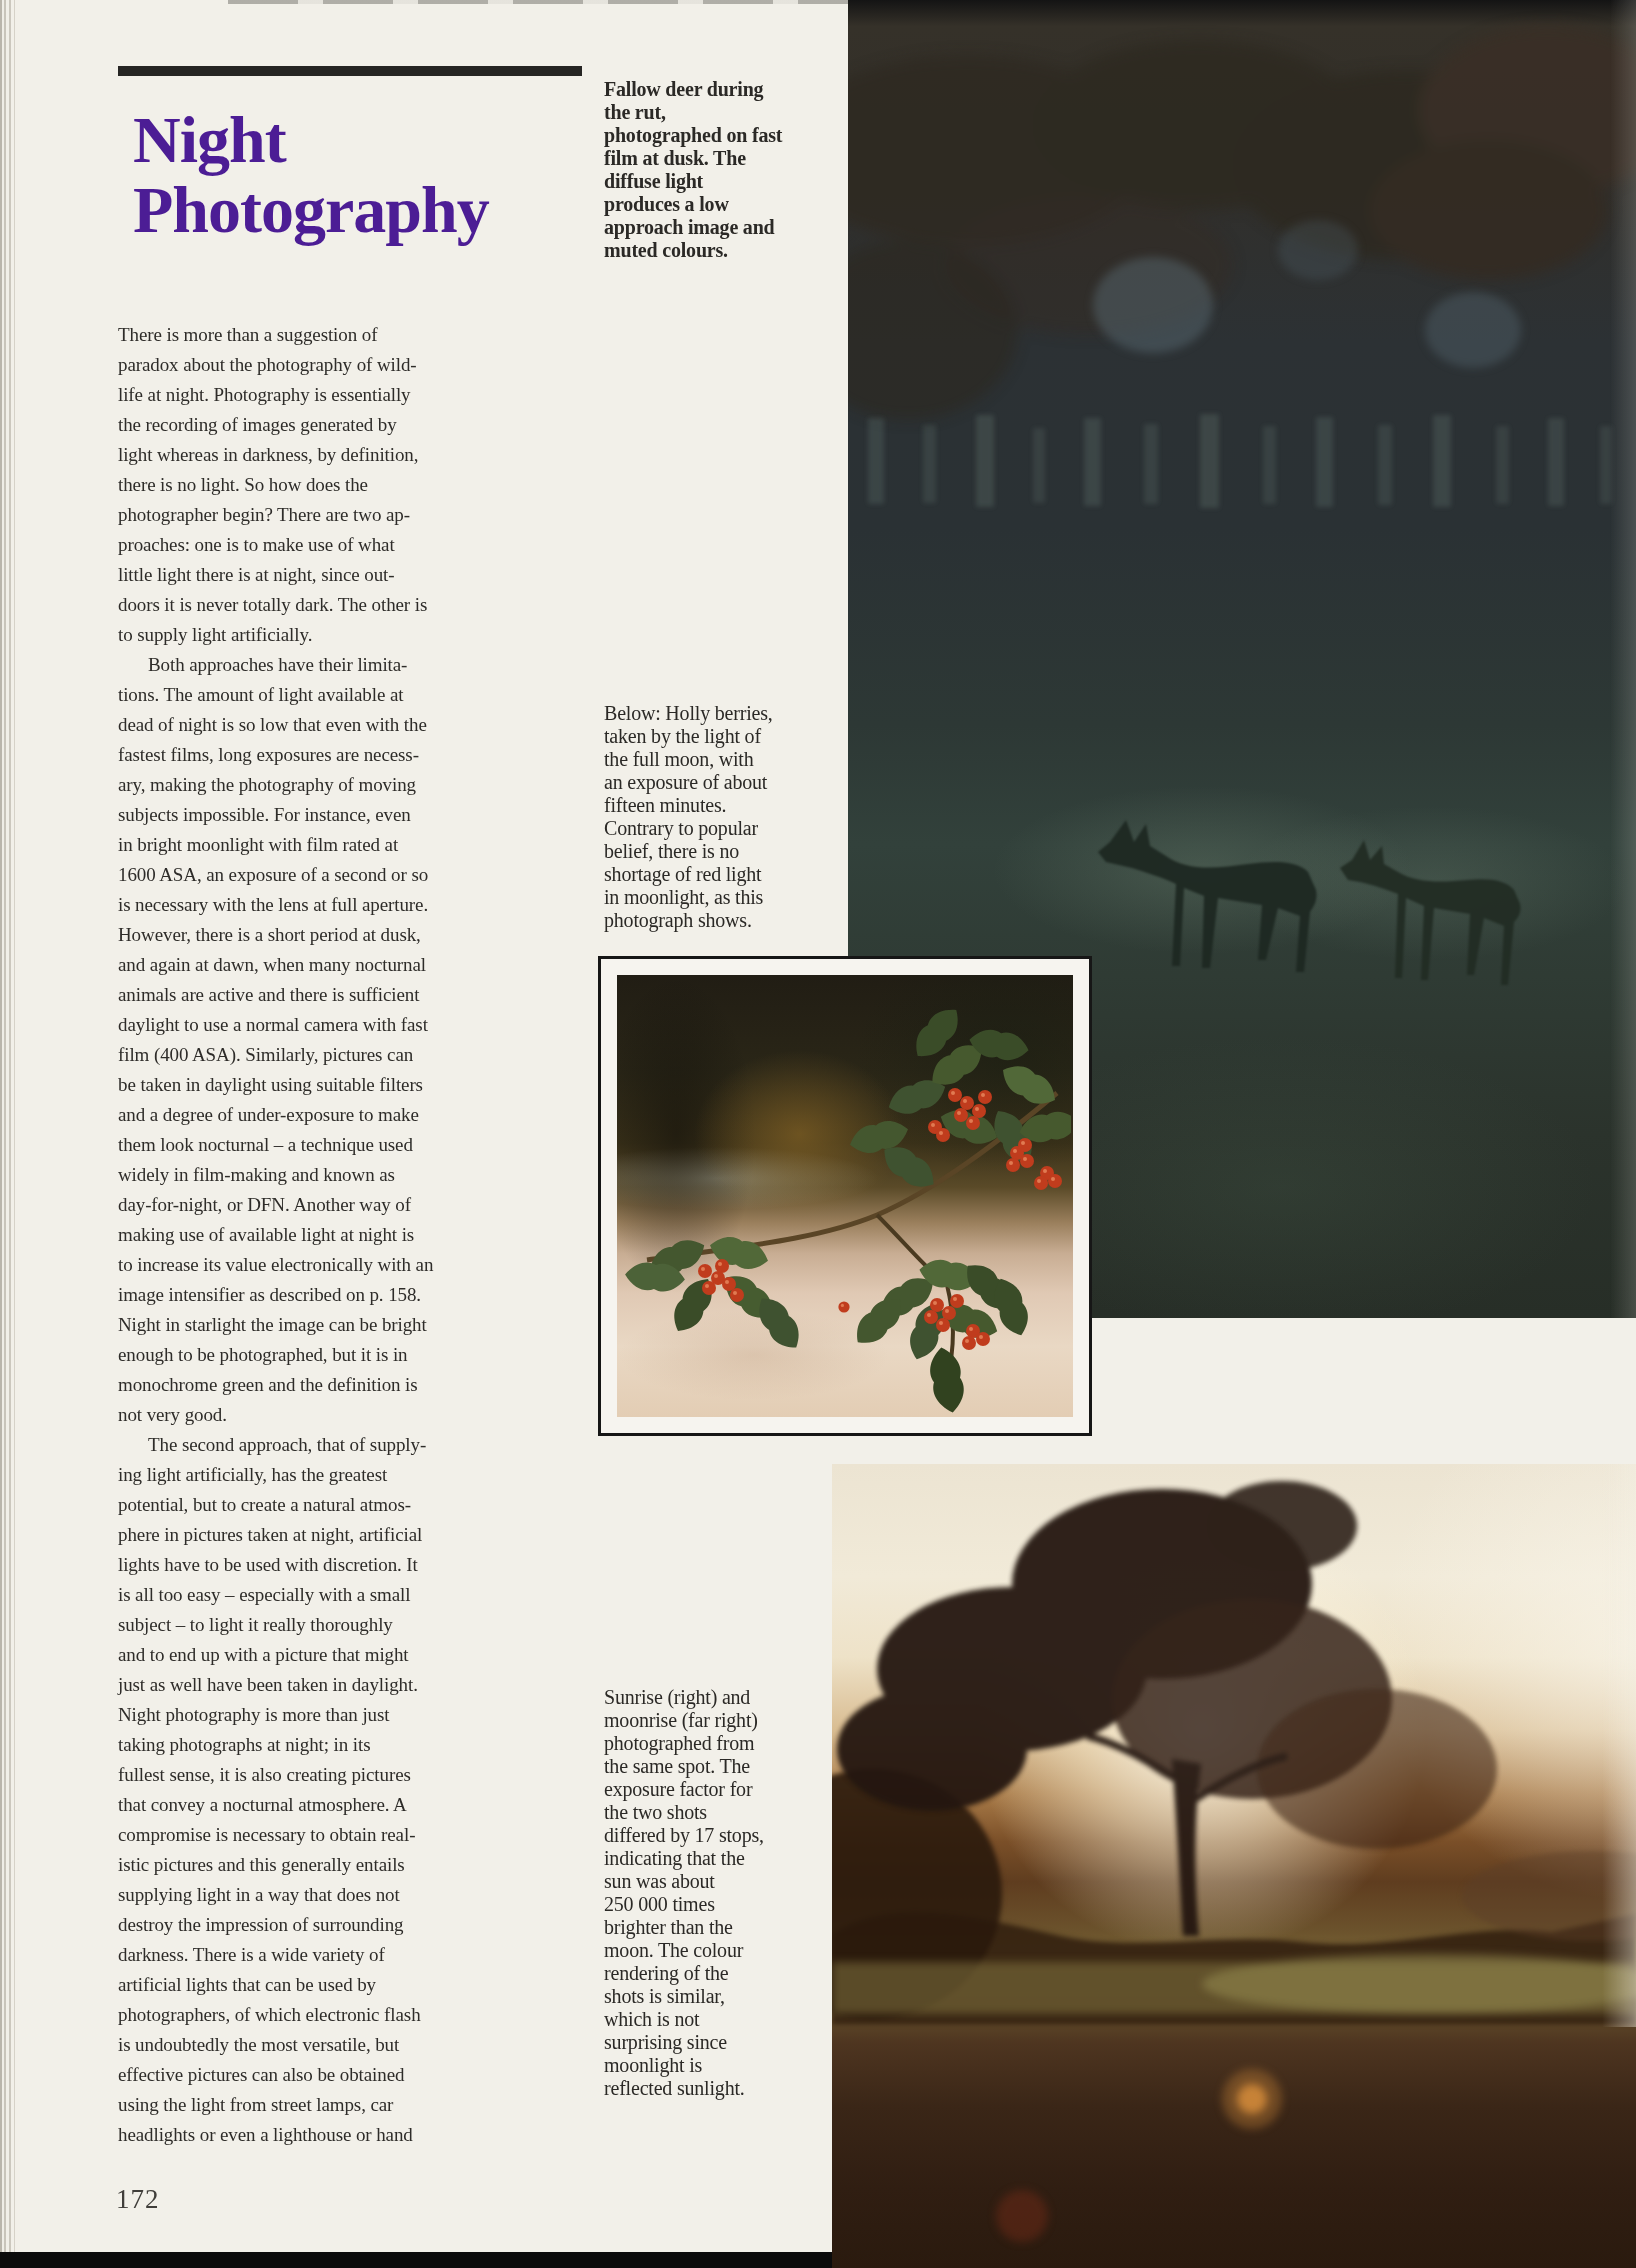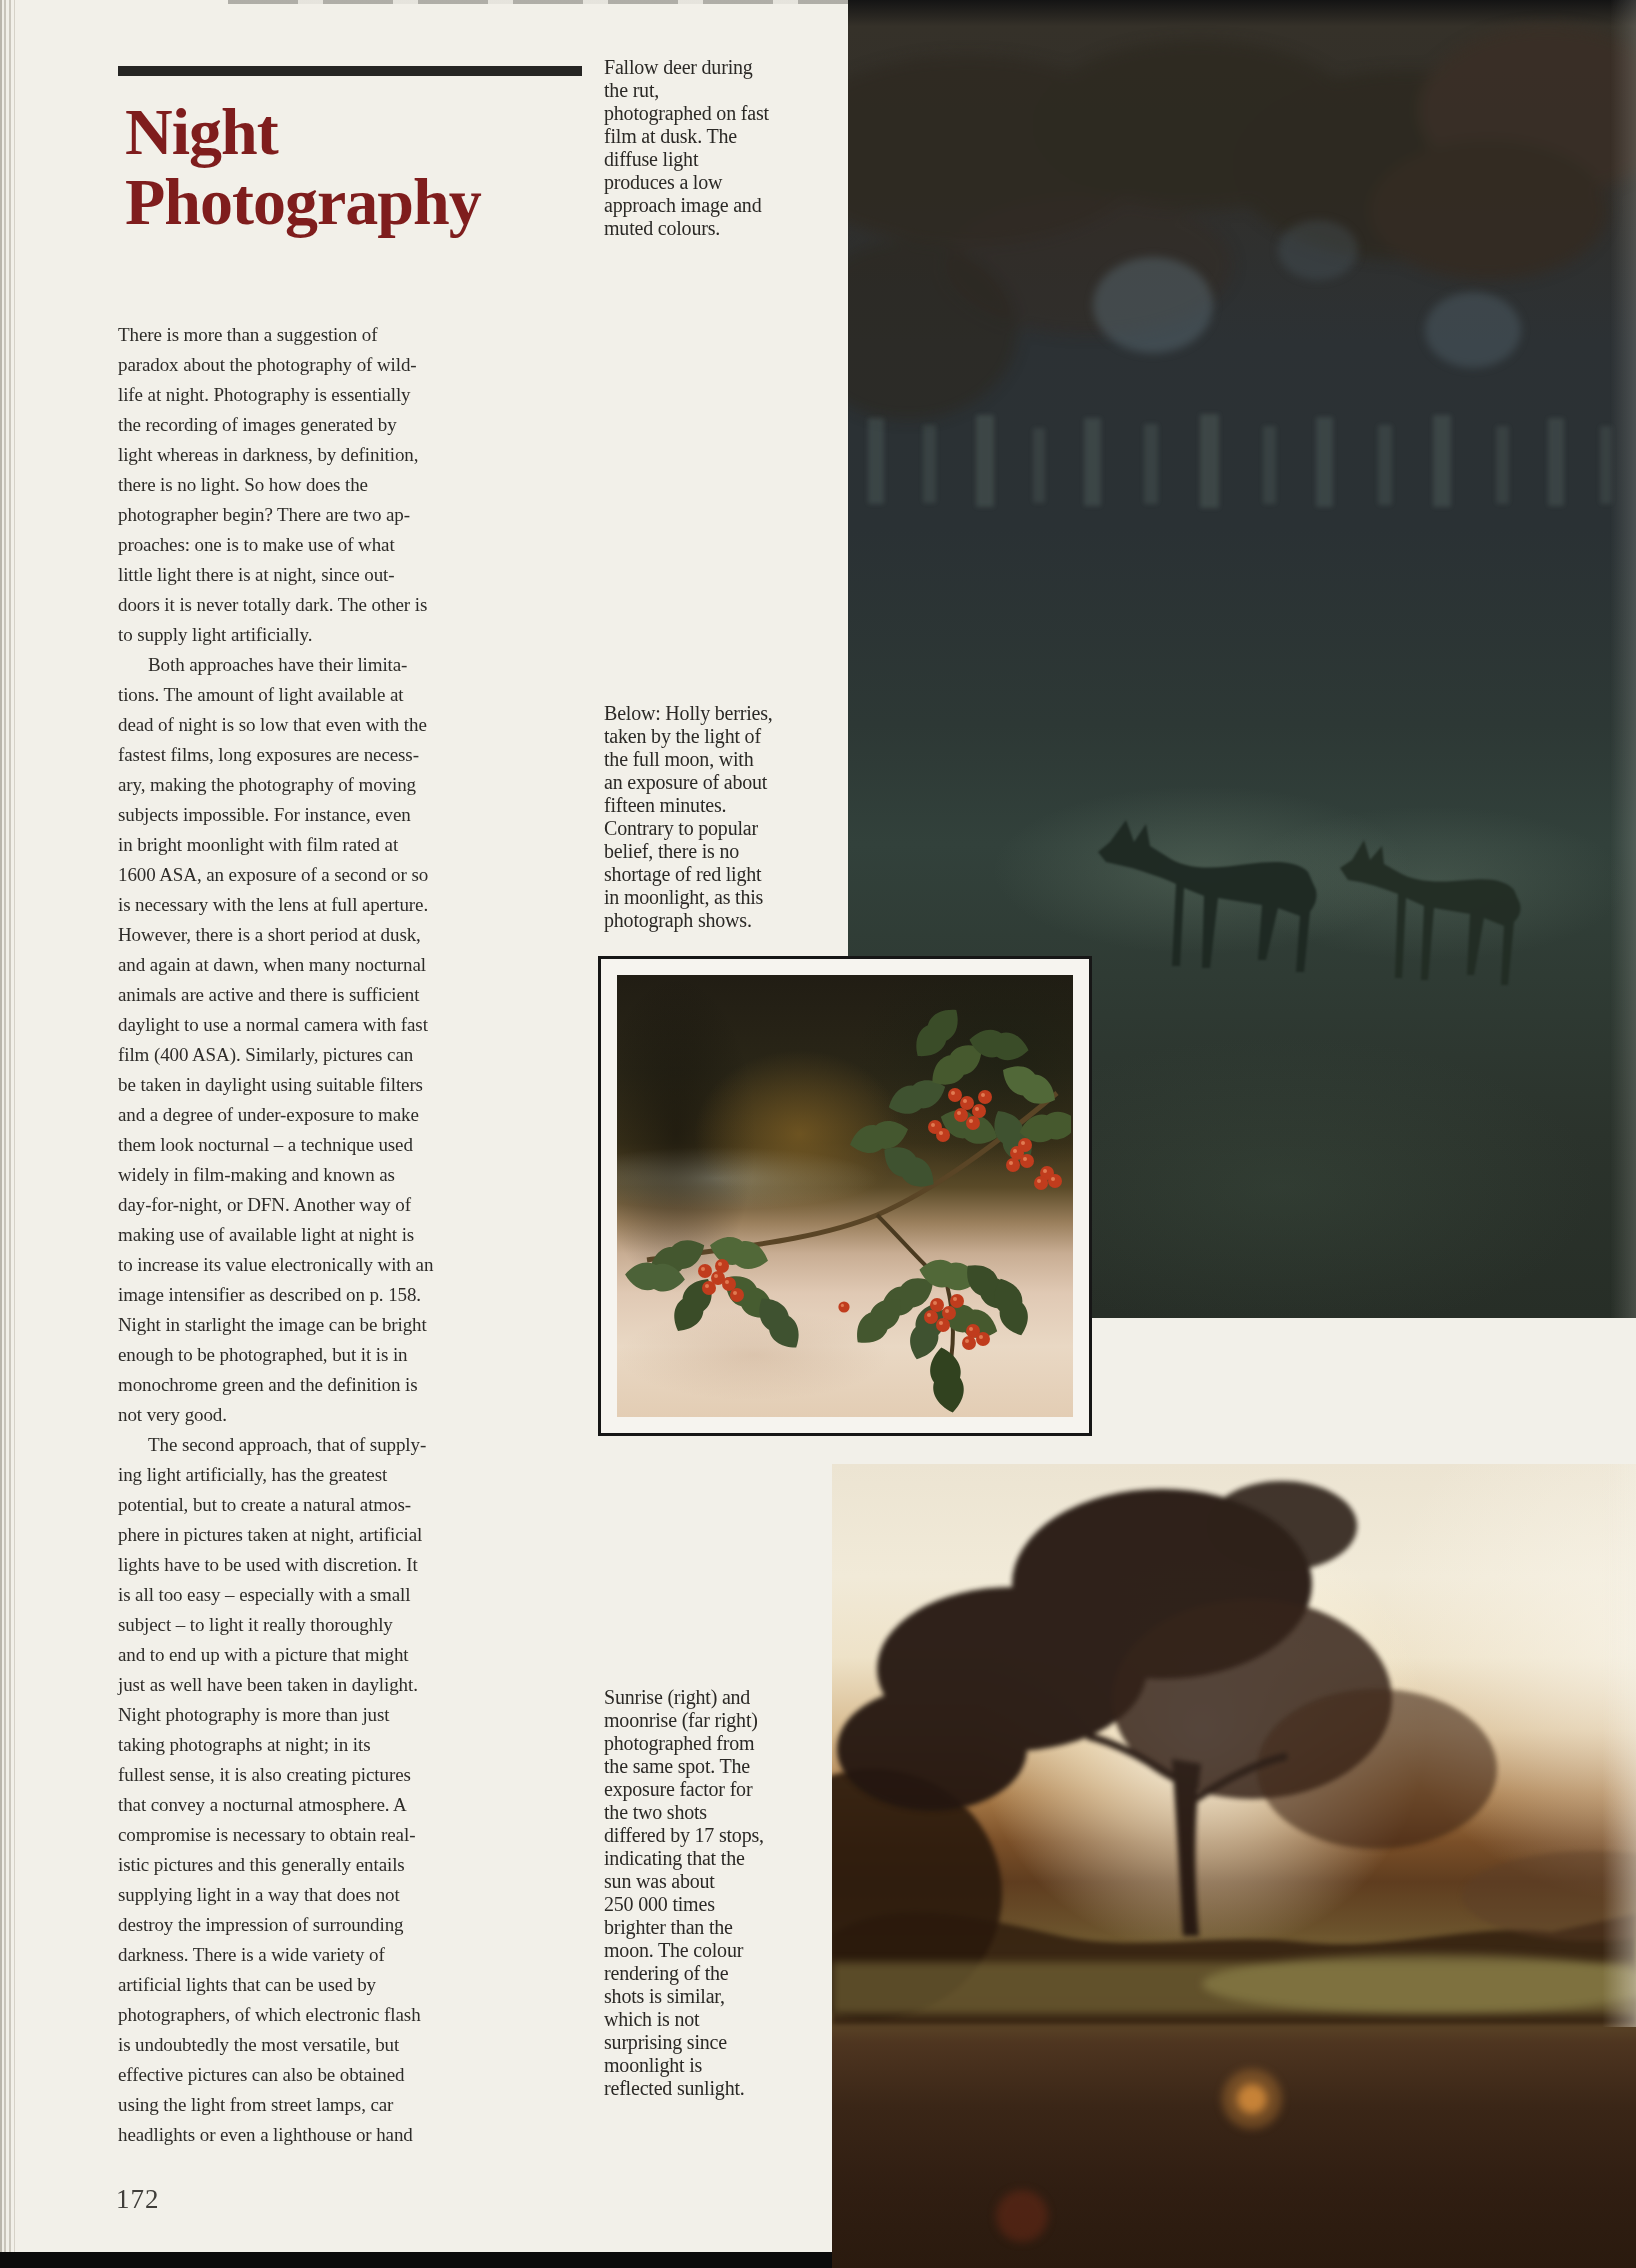--- a/index.html
+++ b/index.html
@@ -19,33 +19,33 @@
     position:absolute;left:228px;top:0;width:920px;height:4px;
     background:repeating-linear-gradient(90deg,rgba(70,68,62,.55) 0 70px,rgba(70,68,62,.1) 70px 95px);
     opacity:.7;
   }
   .bottom-bar{
     position:absolute;left:0;top:2252px;width:1636px;height:16px;background:#0b0b0b;
   }
   
   .title-rule{position:absolute;left:118px;top:66px;width:464px;height:10px;background:#262523;}
   .title{
-    position:absolute;left:116px;top:88px;margin:9px;
-    font-size:66px;line-height:70px;font-weight:bold;color:#7f1d1d;
+    position:absolute;left:116px;top:88px;margin:17px;
+    font-size:66px;line-height:70px;font-weight:bold;color:#4c1d95;
     letter-spacing:-1px;
   }
   
   .body-col{position:absolute;left:118px;top:320px;width:380px;}
   .para{margin:0;}
   .para .line{height:30px;line-height:30px;font-size:19px;letter-spacing:-.1px;white-space:pre;}
   .para.indent .line:first-child{padding-left:30px;}
   
   .caption .line{height:23px;line-height:23px;font-size:20px;letter-spacing:-.2px;white-space:pre;}
   .caption{position:absolute;left:604px;width:250px;color:#2b2926;}
-  .cap1{top:56px;}
+  .cap1{top:78px;font-weight:bold;}
   .cap2{top:277px;}
   .cap3{top:702px;}
   .cap4{top:1686px;}
   
   .page-number{position:absolute;left:116px;top:2184px;font-size:27px;color:#403e3a;letter-spacing:1px;}
   
   .photo-deer{
     position:absolute;left:848px;top:0;width:788px;height:1318px;z-index:1;
     background:
       radial-gradient(ellipse 300px 120px at 45% 66%,rgba(120,142,122,.30),rgba(120,142,122,0) 70%),

